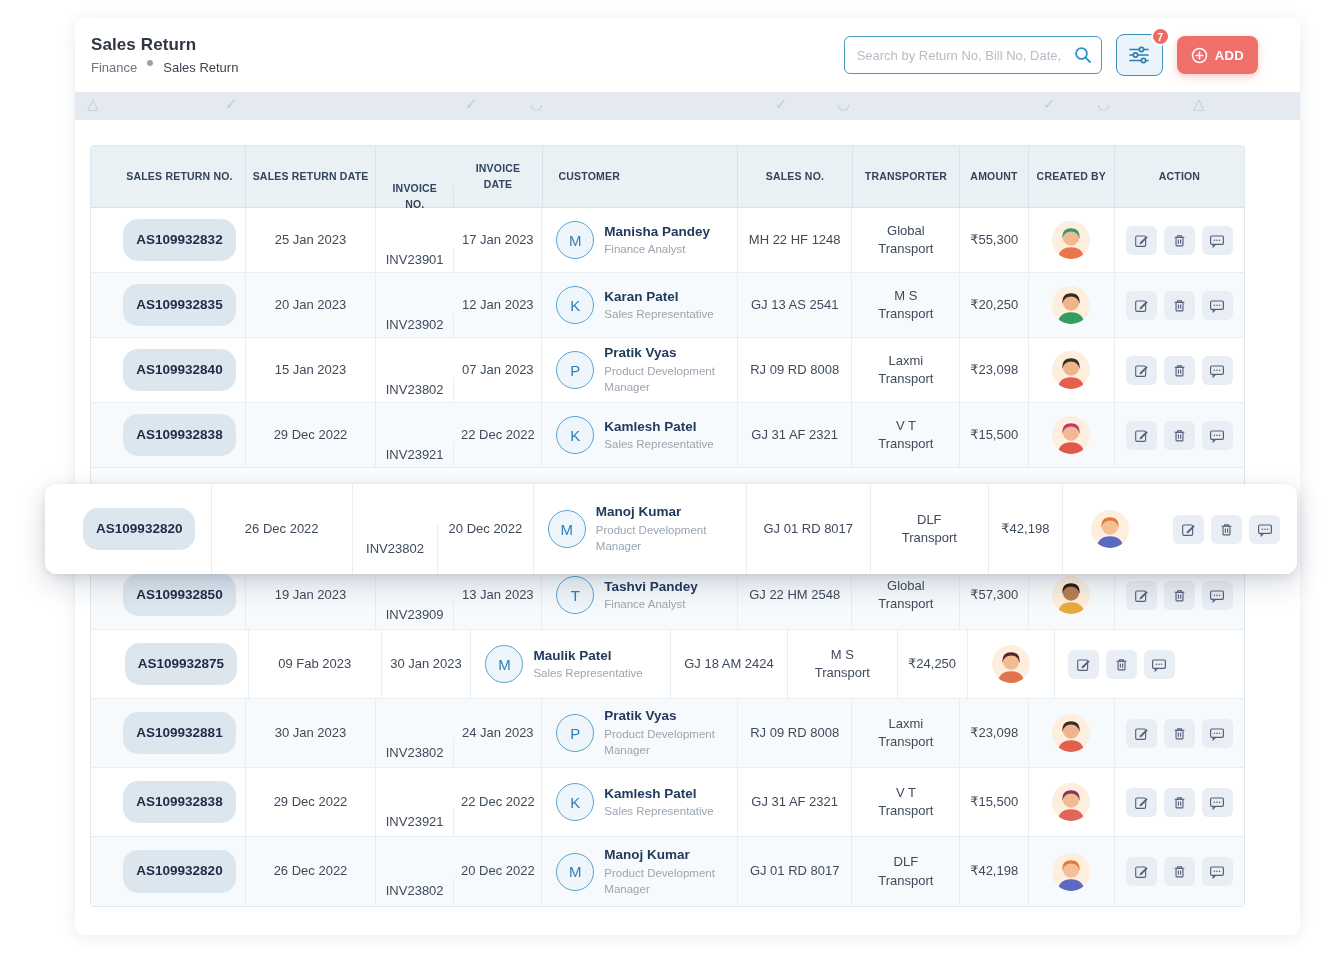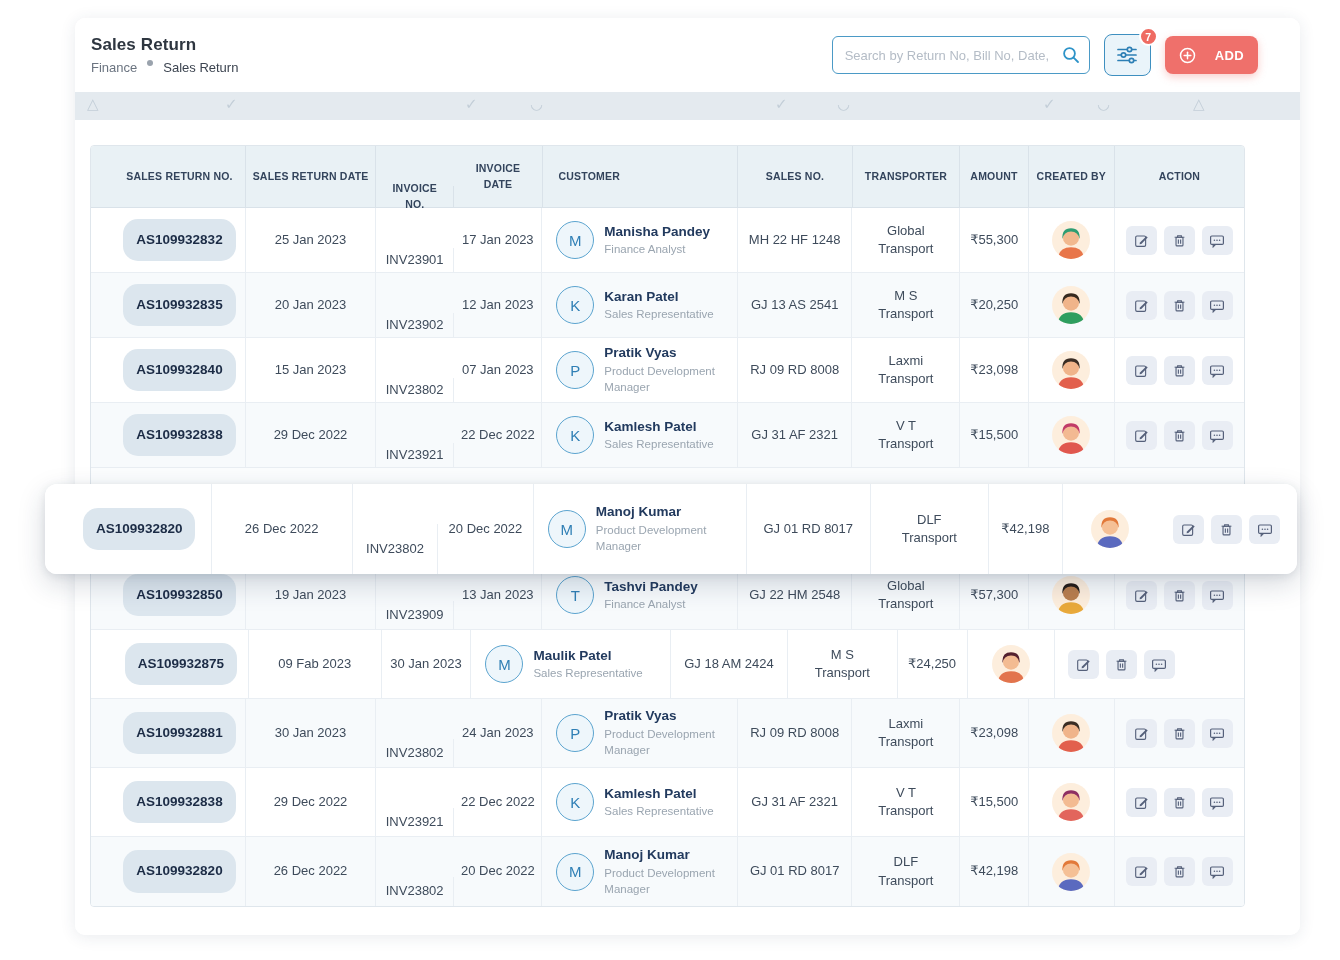--- a/index.html
+++ b/index.html
@@ -15,21 +15,21 @@
   .crumbs .cur { color:#3c4450; }
   .crumb-dot { width:6px; height:6px; border-radius:50%; background:#9aa3ad; display:inline-block; }
 
   .hdr-right { margin-left:auto; display:flex; align-items:center; gap:14px; }
   .search-wrap { position:relative; }
   .search-wrap input { width:258px; height:38px; border:1.6px solid #4b9ac6; border-radius:6px; padding:0 36px 0 12px; font-size:13px; color:#3c4858; outline:none; font-family:inherit; }
   .search-wrap input::placeholder { color:#b4bcc6; }
   .search-wrap svg { position:absolute; right:10px; top:10px; }
   .filter-btn { position:relative; width:47px; height:42px; border:1.6px solid #3e8fc0; background:#eaf4fa; border-radius:8px; display:flex; align-items:center; justify-content:center; cursor:pointer; }
   .badge { position:absolute; top:-8px; right:-8px; width:19px; height:19px; border-radius:50%; background:#ef6b62; border:2px solid #fff; color:#fff; font-size:10.5px; font-weight:bold; display:flex; align-items:center; justify-content:center; }
-  .add-btn { height:38px; padding:0 14px; background:#ef706b; border:none; border-radius:8px; color:#fff; font-weight:bold; font-size:13px; letter-spacing:.4px; display:flex; align-items:center; gap:19px; cursor:pointer; box-shadow:0 3px 8px rgba(239,112,107,.35); font-family:inherit; }
+  .add-btn { height:38px; padding:0 14px; background:#ef706b; border:none; border-radius:8px; color:#fff; font-weight:bold; font-size:13px; letter-spacing:.4px; display:flex; align-items:center; gap:7px; cursor:pointer; box-shadow:0 3px 8px rgba(239,112,107,.35); font-family:inherit; }
 
   
   .band { position:absolute; top:74px; left:0; right:0; height:28px; background:#e4eaef; overflow:hidden; z-index:1; }
   .doodle { position:absolute; top:3px; color:#c3ced8; font-size:15px; user-select:none; }
 
   .content { position:absolute; top:102px; left:0; right:0; bottom:0; background:#fff; border-radius:0 0 10px 10px; }
 
   
   .table { position:absolute; left:15px; top:25px; width:1155px; border:1px solid #dfe6ec; border-radius:4px; overflow:hidden; background:#fff; }
   .thead { display:flex; height:62px; background:#e9f1f5; border-bottom:1px solid #d9e2e9; }

